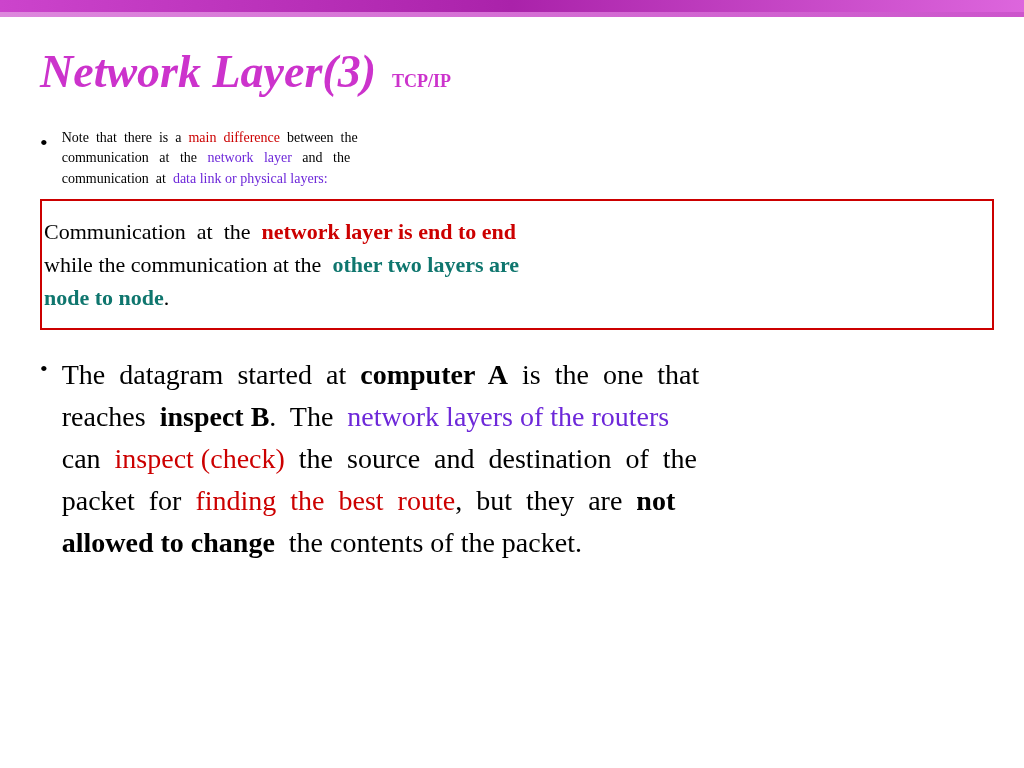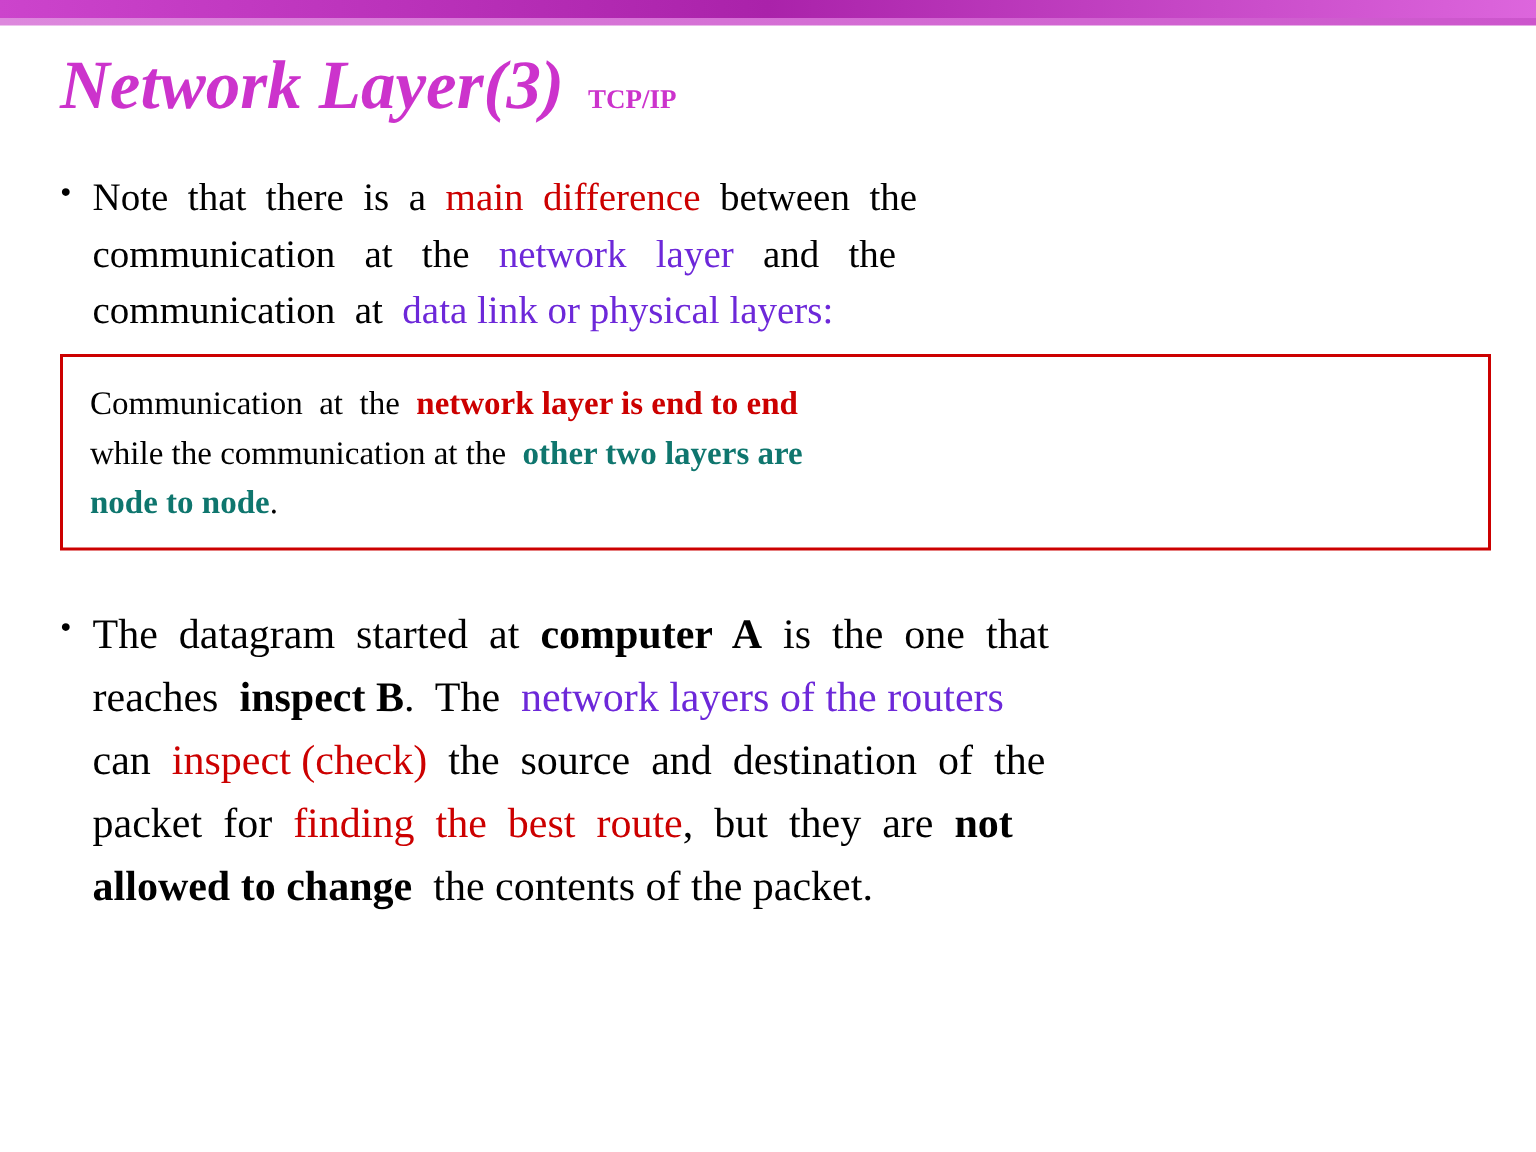--- a/index.html
+++ b/index.html
@@ -41,20 +41,21 @@
       left: 40px;
       right: 30px;
       bottom: 20px;
     }
 
     .title-area {
       display: flex;
       align-items: baseline;
       gap: 16px;
       margin-bottom: 30px;
+      margin-top: 15px;
     }
 
     .title-main {
       font-family: 'Times New Roman', Times, serif;
       font-size: 46px;
       font-weight: bold;
       font-style: italic;
       color: #cc33cc;
     }
 
@@ -77,21 +78,21 @@
 
     .bullet-dot {
       font-size: 22px;
       margin-right: 14px;
       margin-top: 2px;
       flex-shrink: 0;
       color: #000;
     }
 
     .bullet-text {
-      font-size: 26px;
+      font-size: 14px;
       line-height: 1.45;
       color: #000;
       text-align: justify;
       flex: 1;
     }
 
     .red {
       color: #cc0000;
     }
 
@@ -108,22 +109,22 @@
       color: #0f766e;
       font-weight: bold;
     }
 
     .bold {
       font-weight: bold;
     }
 
     .box {
       border: 2px solid #cc0000;
-      padding: 14px 18px;
-      margin: 10px 0 36px 0;
+      padding: 14px 2px;
+      margin: 10px 0 24px 0;
       font-size: 22px;
       line-height: 1.5;
       color: #000;
       text-align: justify;
     }
 
     .second-bullet-text {
       font-size: 28px;
       line-height: 1.5;
       color: #000;

